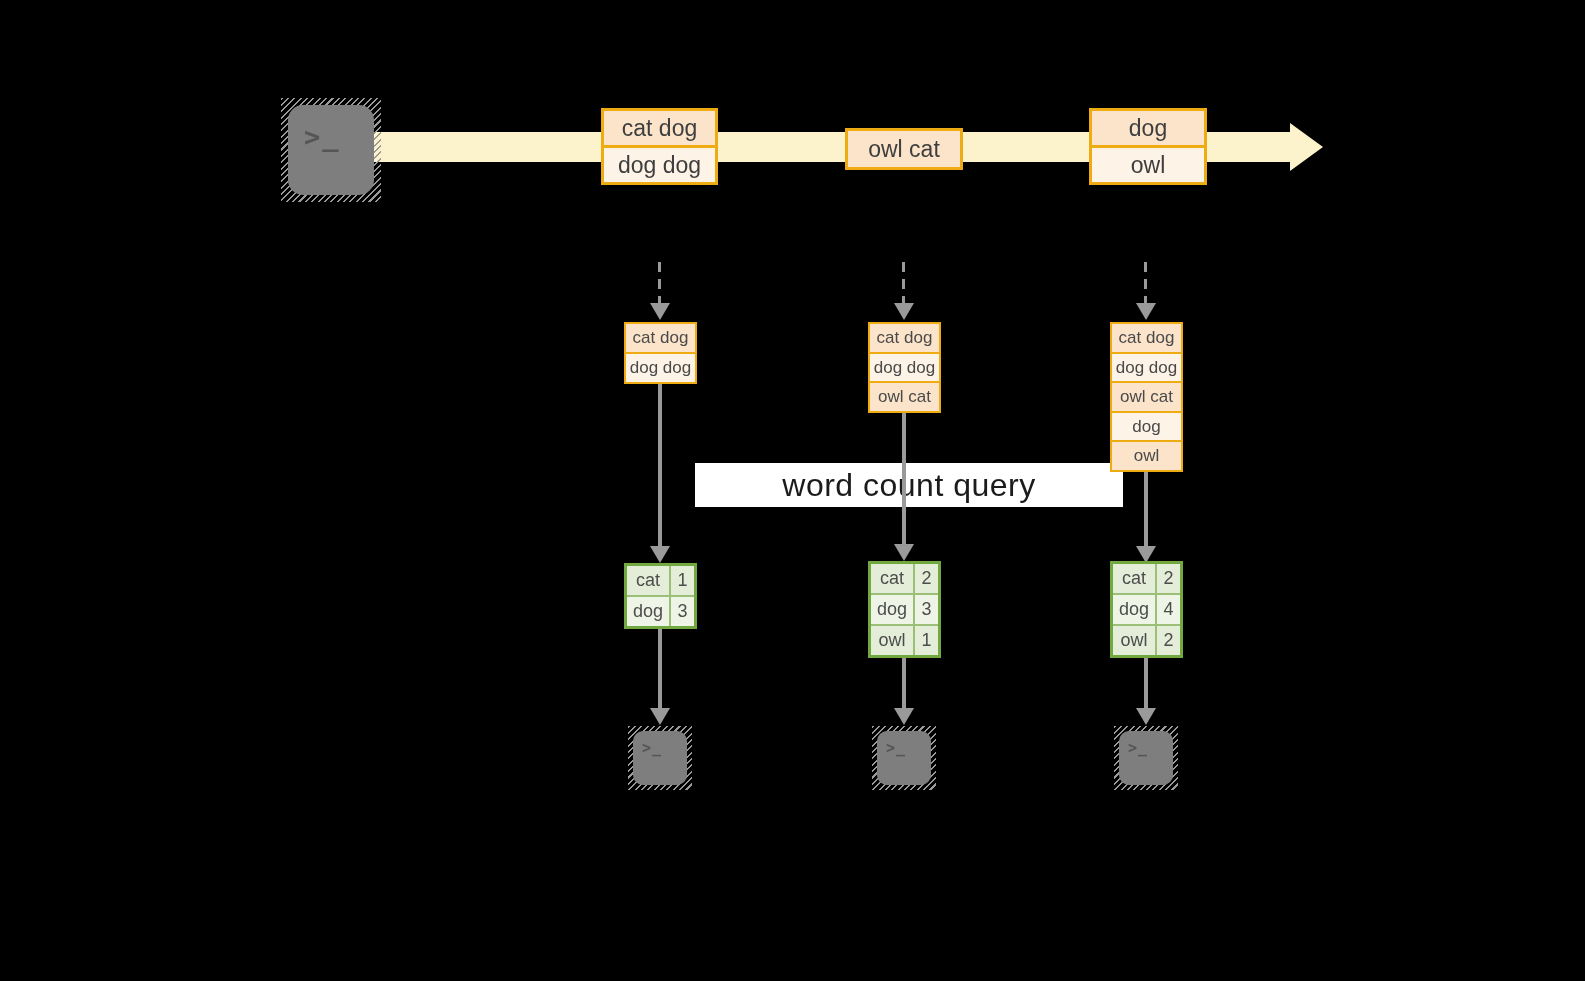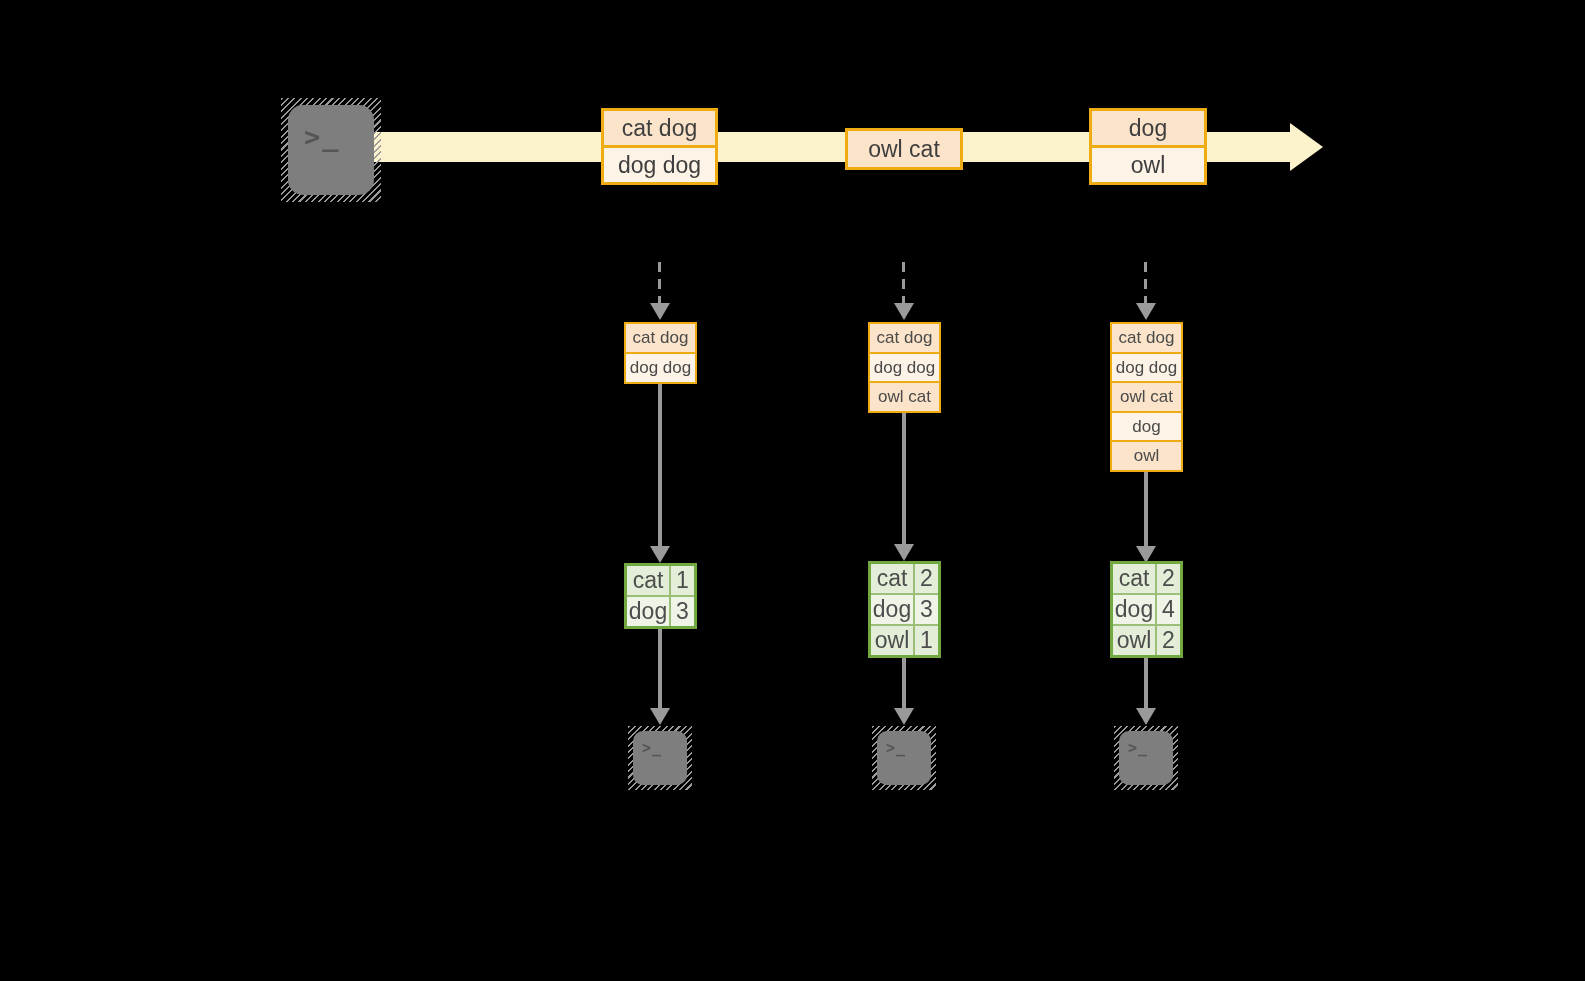--- a/index.html
+++ b/index.html
@@ -44,21 +44,21 @@
   .srow:nth-child(even) { background:#fdf3e6; }
   
   .banner { position:absolute; left:695px; top:463px; width:428px; height:44px;
           background:#ffffff; z-index:1; display:flex; align-items:center; justify-content:center;
           font-size:32px; color:#1b1b1b; letter-spacing:0.5px; }
   
   .wc-table { position:absolute; z-index:3; box-sizing:border-box;
           border:3px solid #72a840; background:#9cbf78;
           display:grid; grid-template-columns:42px 23px; gap:2px; }
   .wc-cell { height:29px; background:#e3edd7; display:flex; align-items:center;
-          justify-content:center; font-size:23px; color:#4d4d4d; }
+          justify-content:center; font-size:18px; color:#4d4d4d; }
   .wc-table .wc-cell:nth-child(4n+3), .wc-table .wc-cell:nth-child(4n+4) { background:#eef4e6; }
 </style>
 </head>
 <body>
 
 <div class="canvas">
 
   <div class="band"></div>
   <div class="band-head"></div>
 
@@ -97,20 +97,23 @@
     <div class="srow">owl cat</div>
   </div>
   <div class="stack" style="left:1110px;top:322px;">
     <div class="srow">cat dog</div>
     <div class="srow">dog dog</div>
     <div class="srow">owl cat</div>
     <div class="srow">dog</div>
     <div class="srow">owl</div>
   </div>
 
+  <div class="banner">
+    <span>word count query</span>
+  </div>
 
   <div class="gray-line" style="left:658px;top:384px;height:162px;"></div>
   <div class="gray-head" style="left:650px;top:546px;"></div>
   <div class="gray-line" style="left:902px;top:412px;height:132px;"></div>
   <div class="gray-head" style="left:894px;top:544px;"></div>
   <div class="gray-line" style="left:1144px;top:472px;height:74px;"></div>
   <div class="gray-head" style="left:1136px;top:546px;"></div>
 
   <div class="wc-table" style="left:624px;top:563px;">
     <div class="wc-cell">cat</div>

